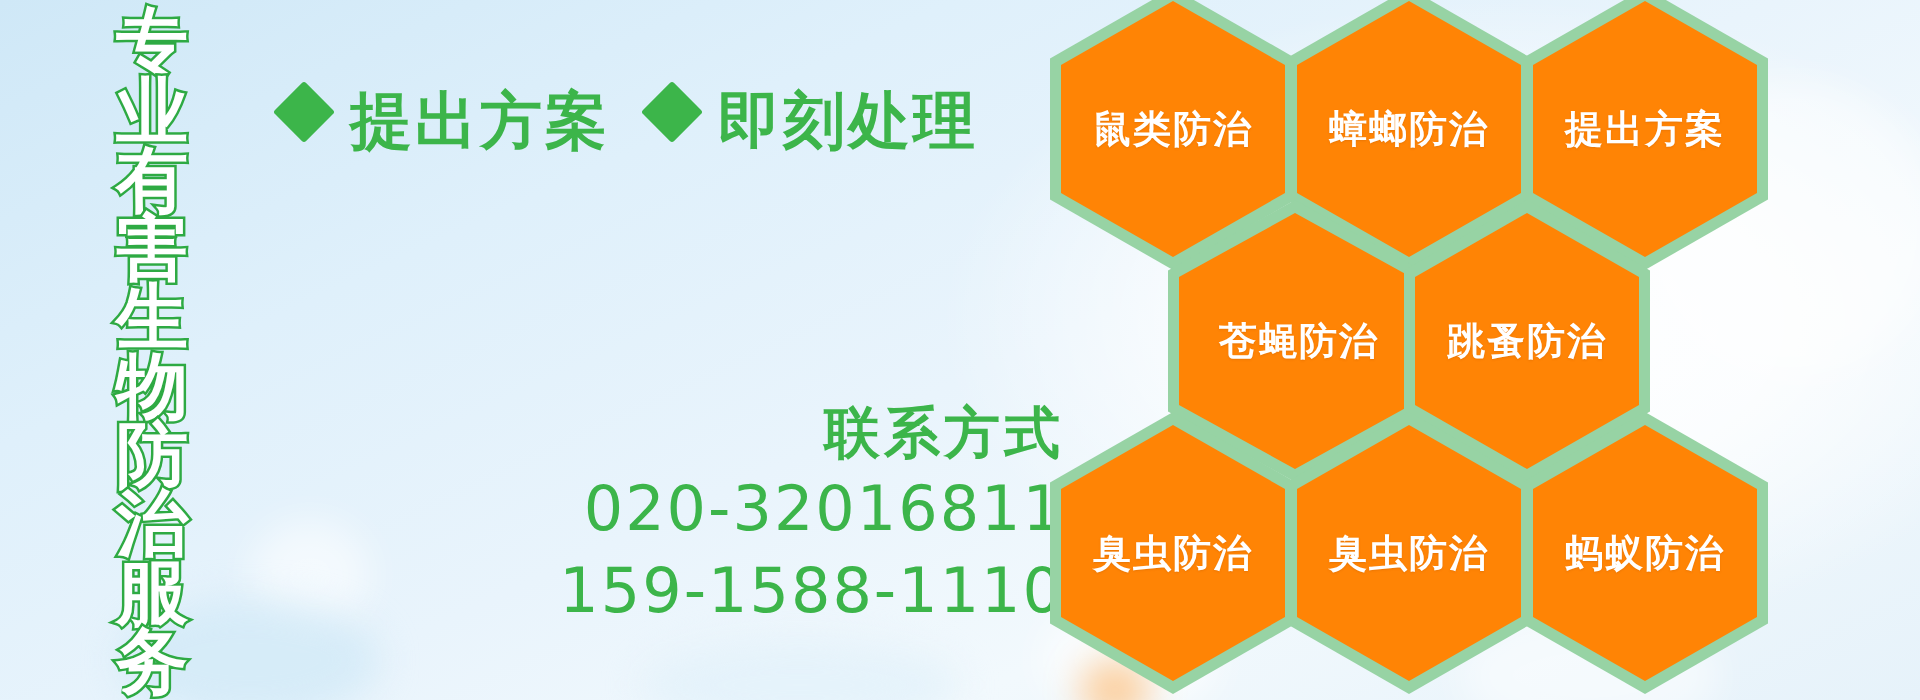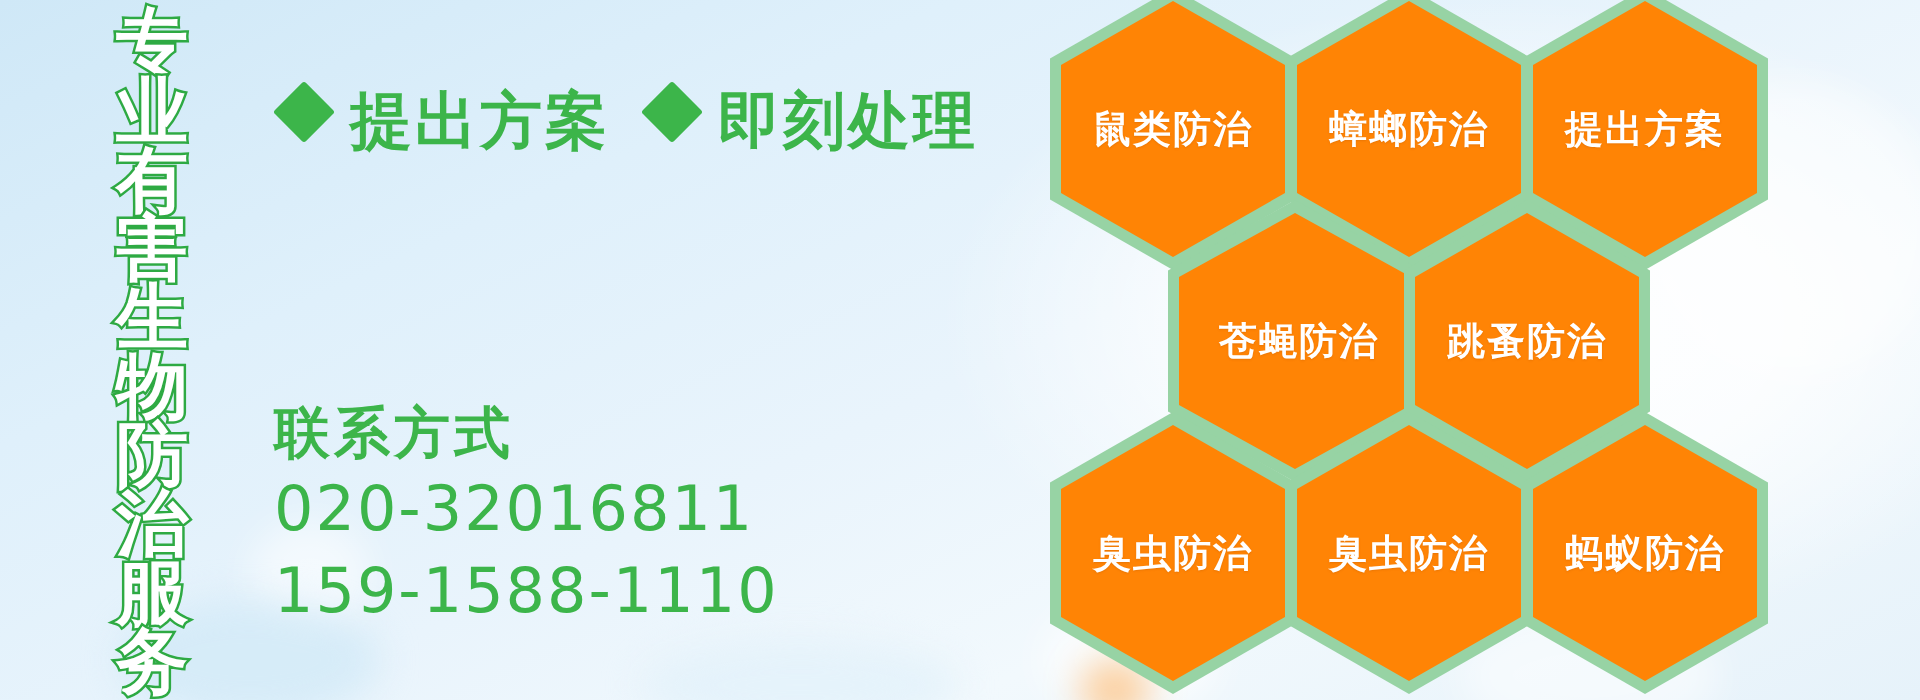--- a/index.html
+++ b/index.html
@@ -48,22 +48,22 @@
   .diamond{
     width:44px;height:44px;background:#3cb54a;
     transform:rotate(45deg);
     flex:0 0 auto;margin-right:24px;border-radius:3px;
   }
   .ftext{letter-spacing:3px;white-space:nowrap;}
   .gap{width:40px;flex:0 0 auto;}
 
   
   .contact{
-    position:absolute;left:274px;top:398px;width:760px;
-    text-align:left;color:#3cb54a;
+    position:absolute;left:304px;top:398px;width:760px;
+    text-align:right;color:#3cb54a;
   }
   .contact-title{font-size:56px;font-weight:bold;letter-spacing:4px;line-height:1.25;}
   .phone{
     font-size:62px;font-weight:normal;letter-spacing:2px;line-height:1.32;
     font-family:"DejaVu Sans","Liberation Sans",sans-serif;
   }
 
   
   .comb{position:absolute;left:1050px;top:-12px;width:790px;height:712px;}
   .hex{

